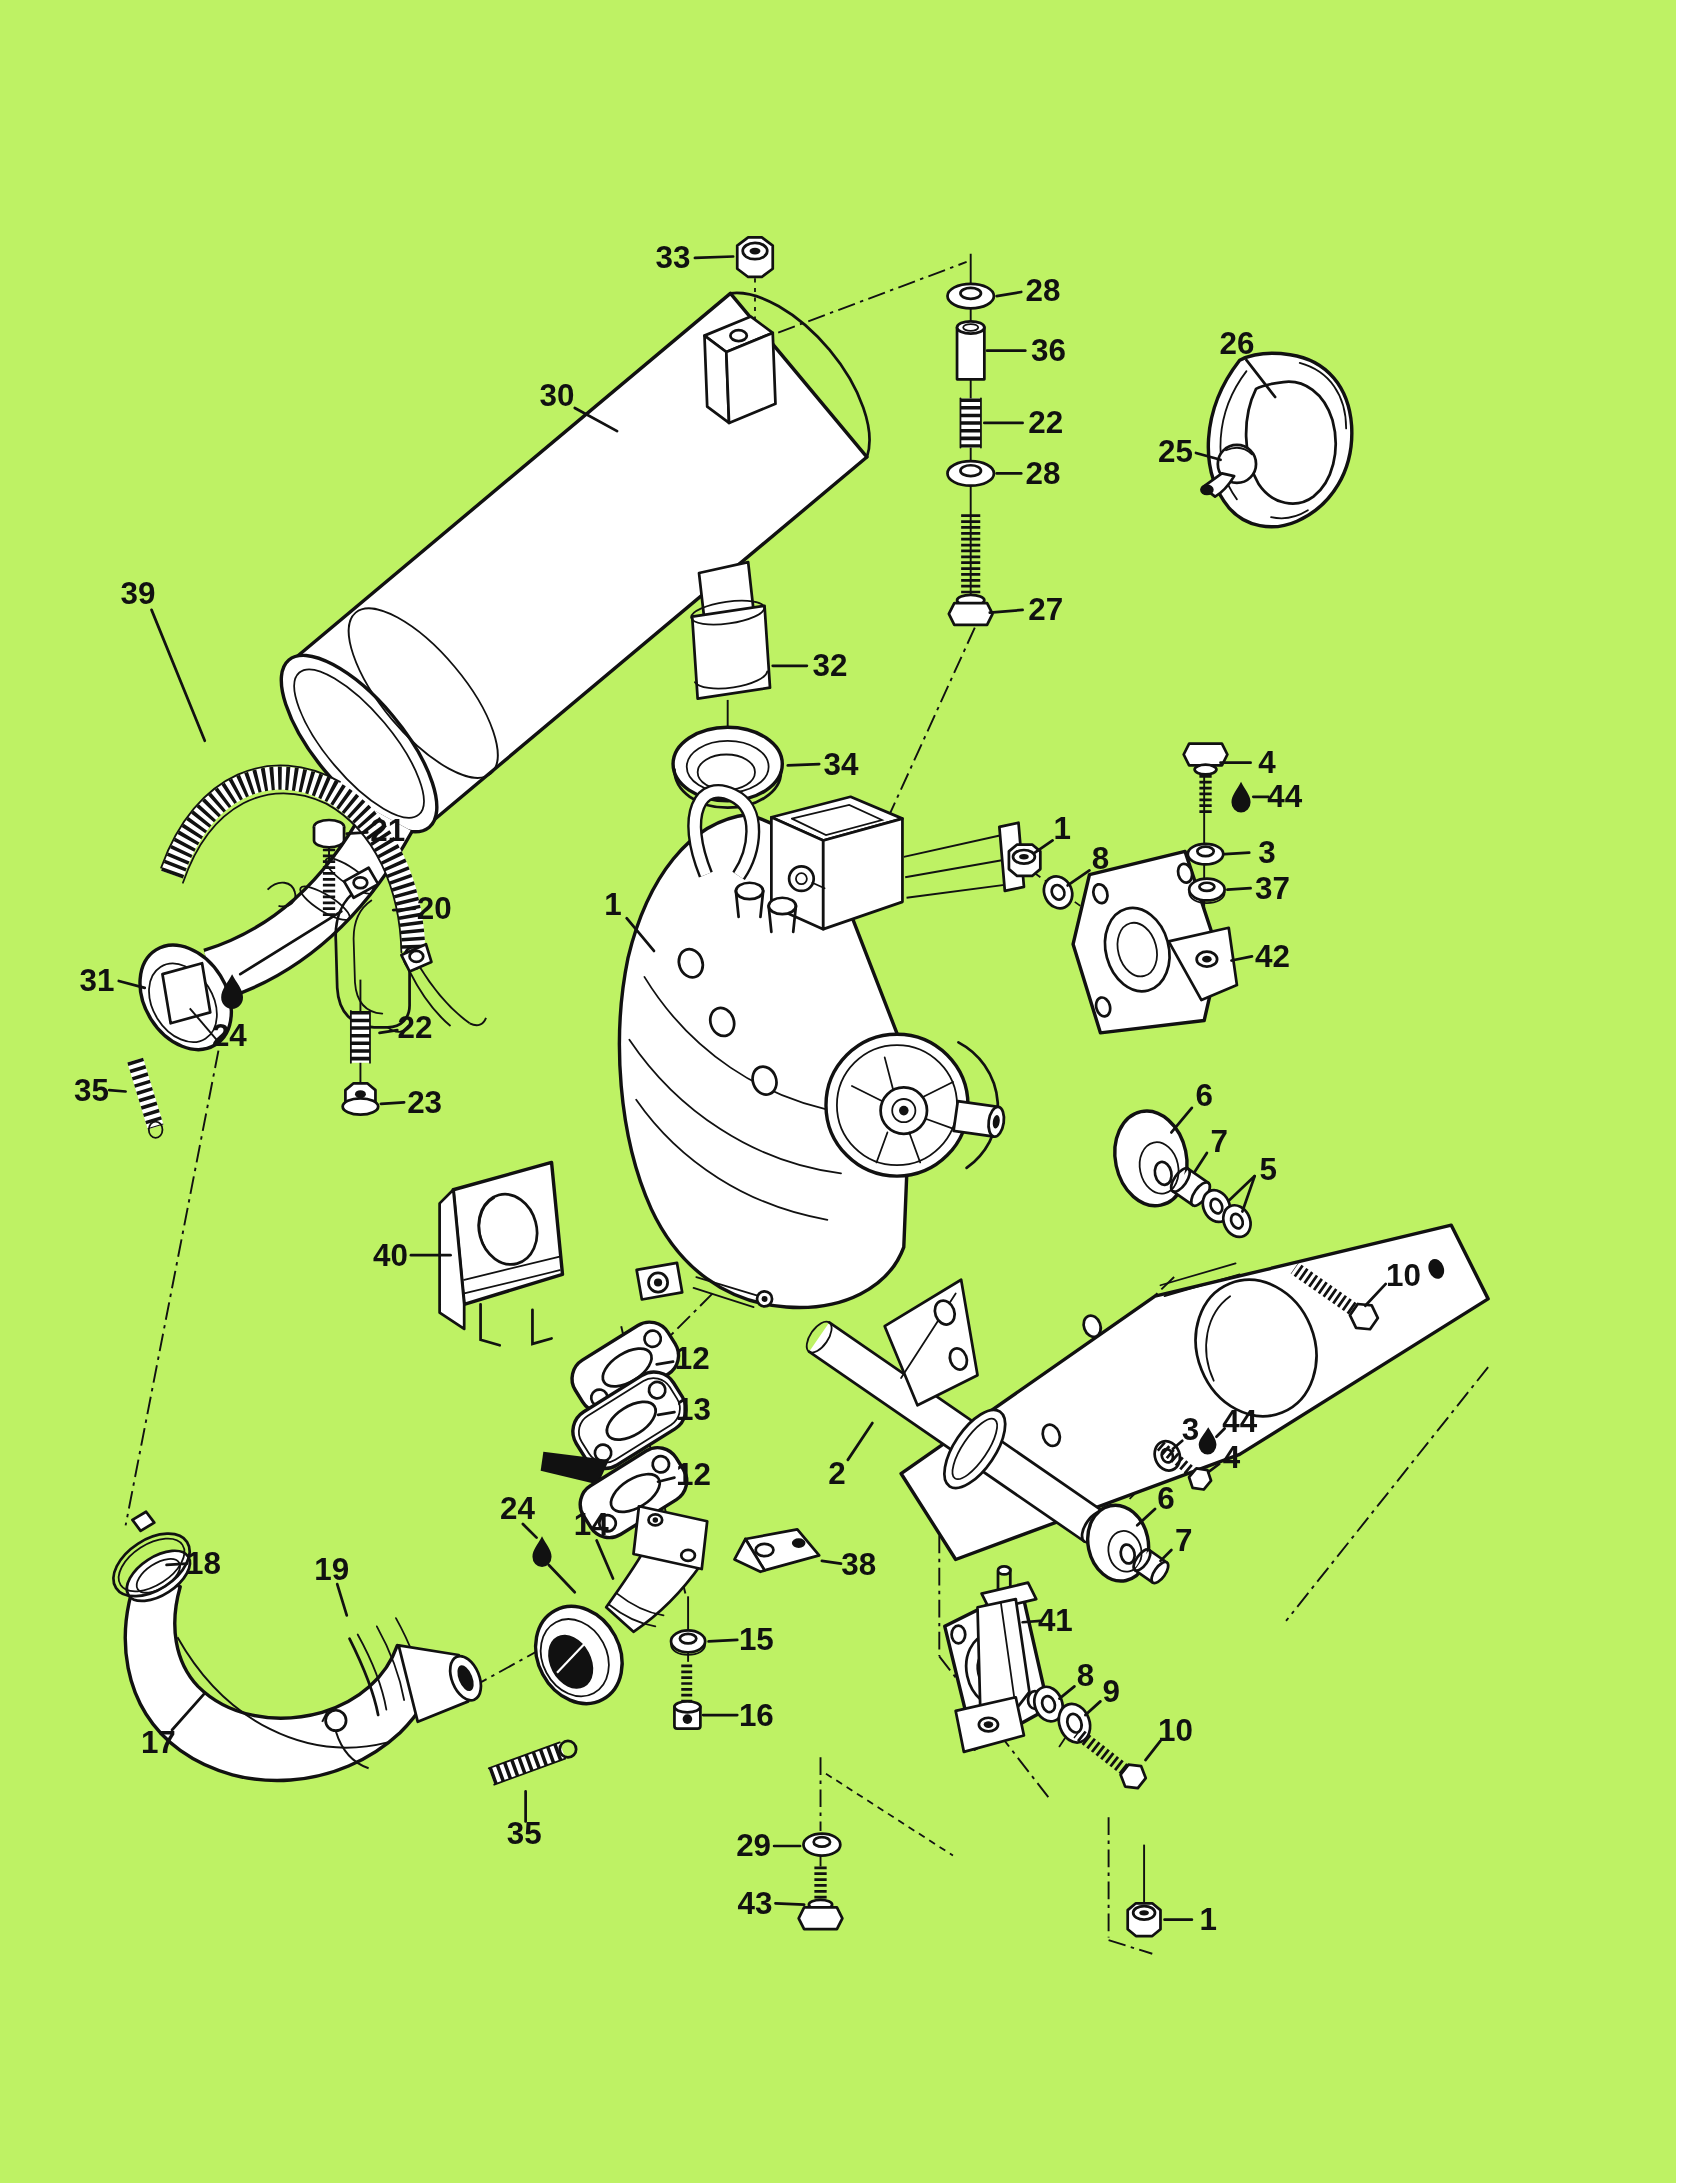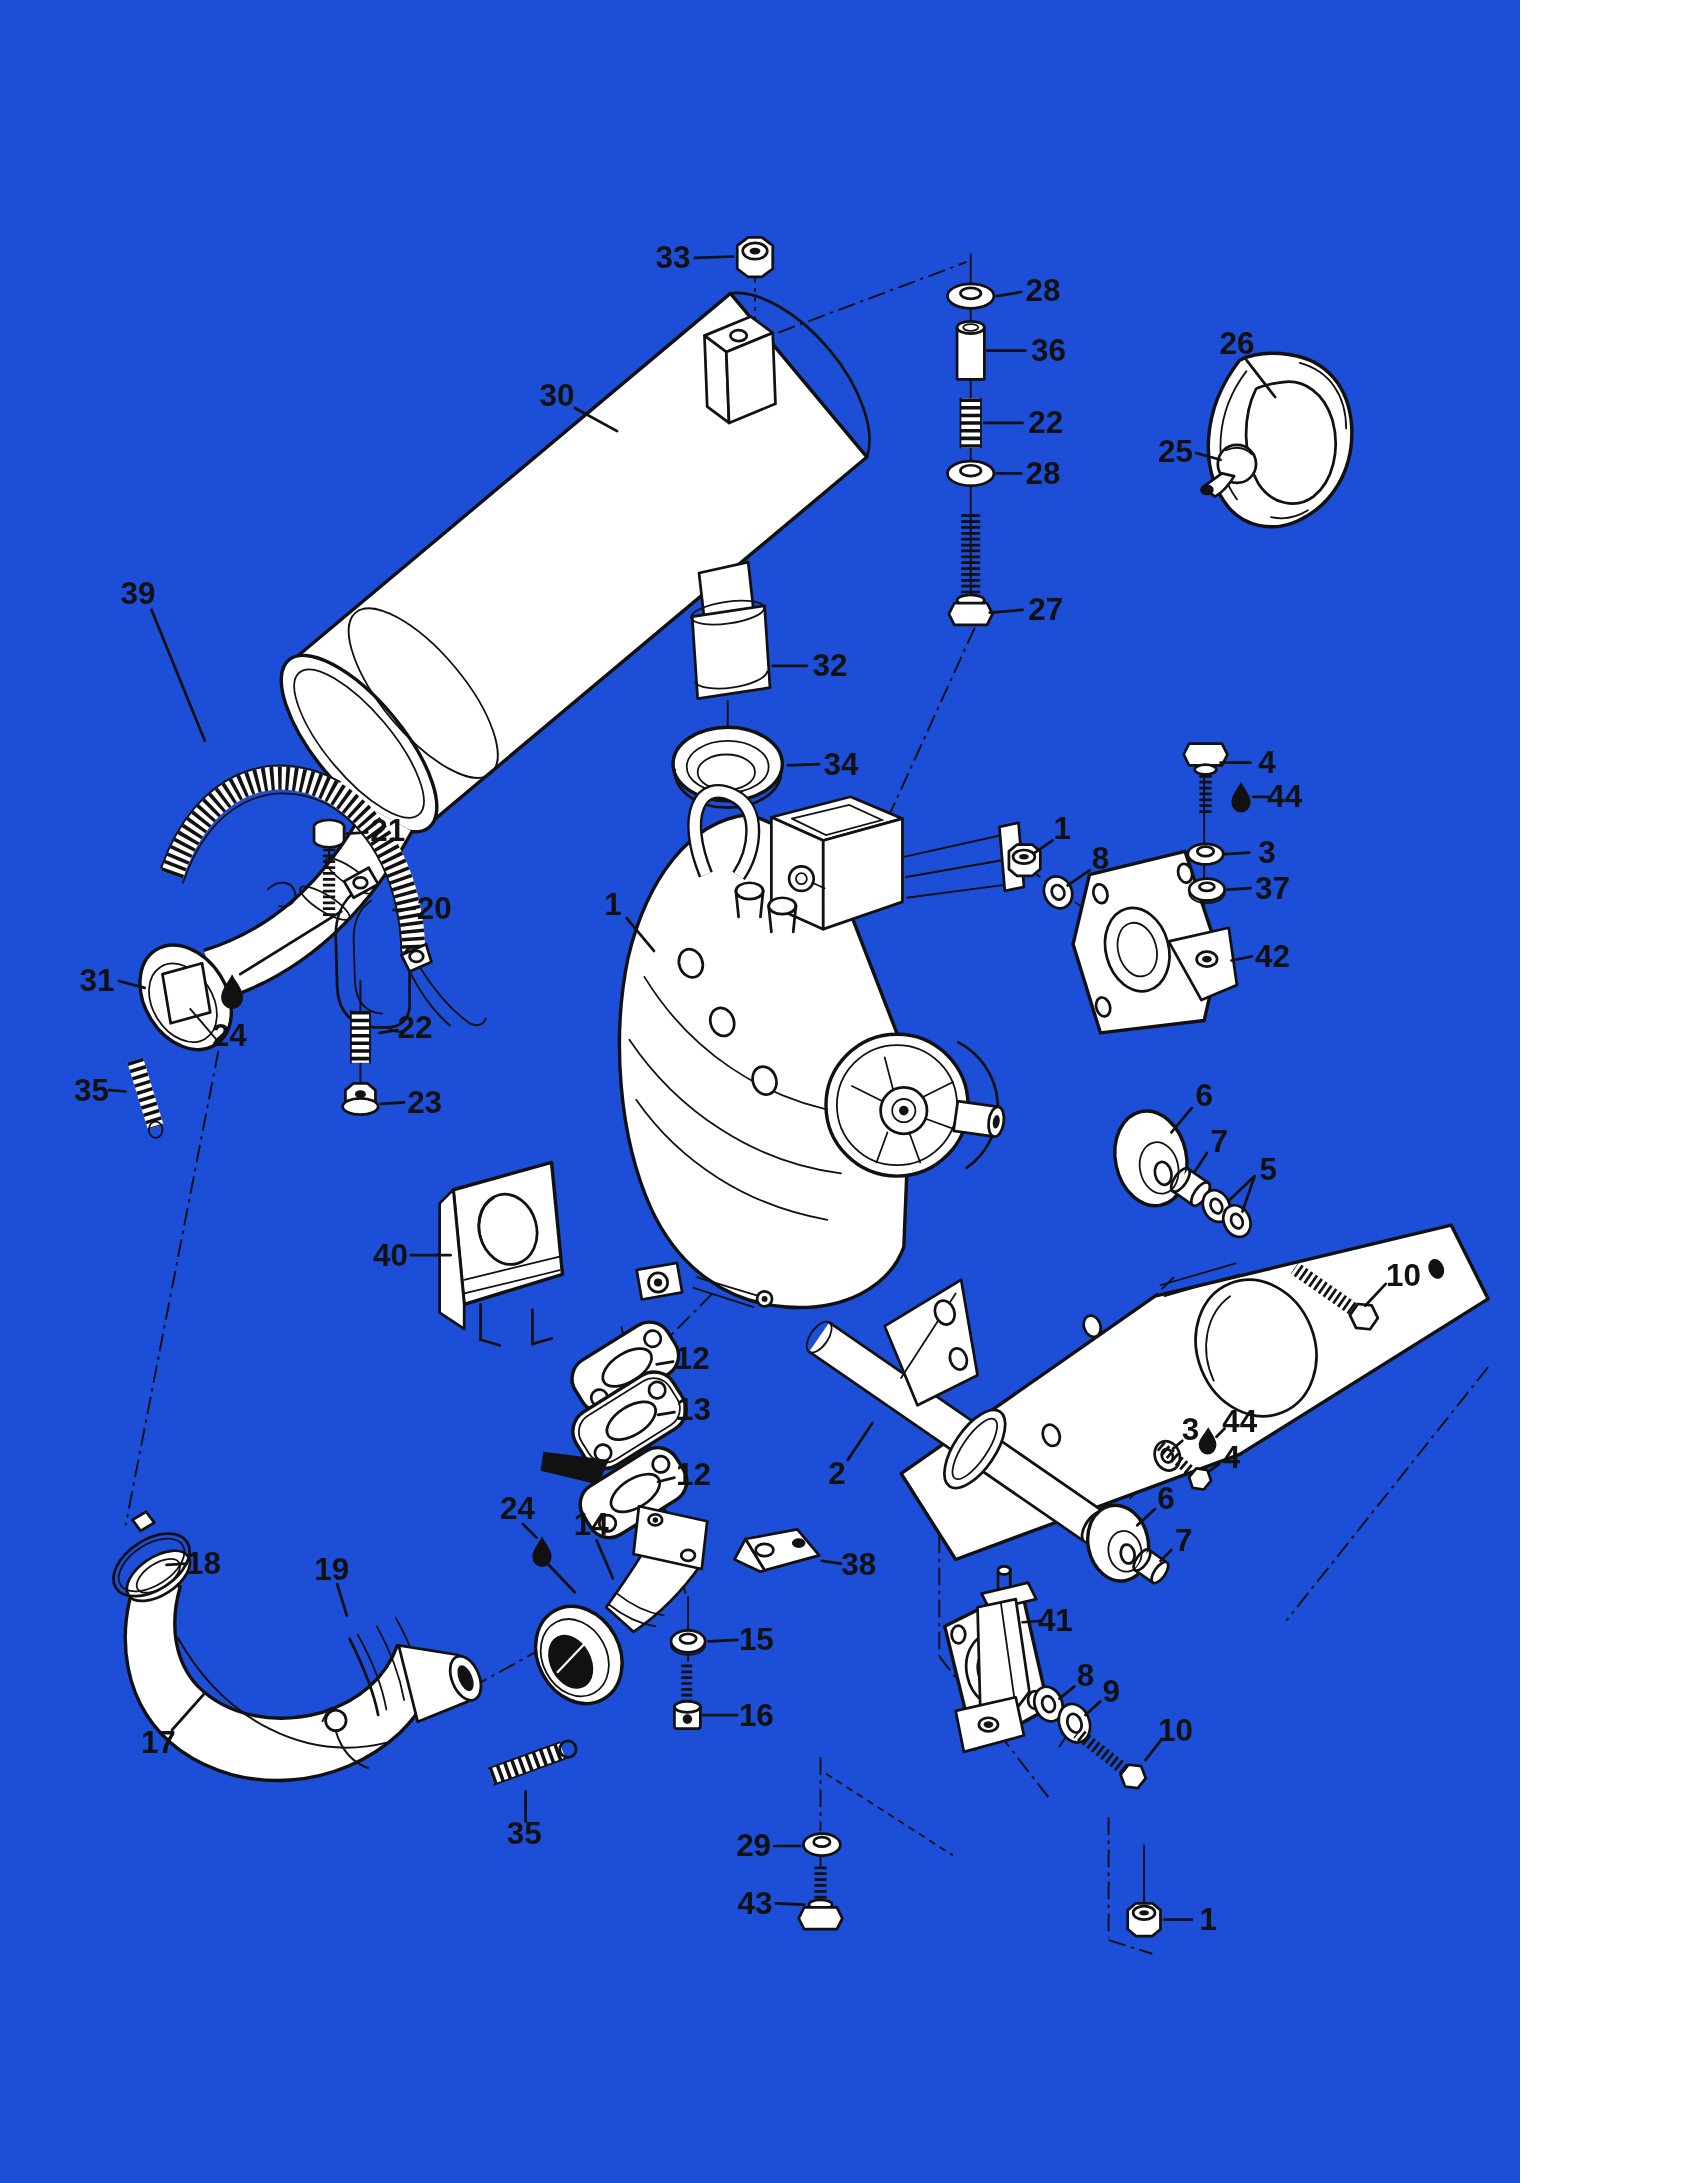--- a/index.html
+++ b/index.html
@@ -1,16 +1,16 @@
 <!DOCTYPE html>
 <html style="font-size:11.6px"><head>
 <meta charset="utf-8">
 <style>
   html,body{margin:0;padding:0;background:#fff;}
-  #page{position:relative;width:1520px;height:2183px;background:#1d4ed8;overflow:hidden;}
+  #page{position:relative;width:1676px;height:2183px;background:#bef264;overflow:hidden;}
   svg{display:block;}
   .o{fill:#ffffff;stroke:#111111;stroke-width:2;stroke-linejoin:round;}
   .o25{fill:#ffffff;stroke:#111111;stroke-width:2.5;stroke-linejoin:round;}
   .l{fill:none;stroke:#111111;stroke-width:2;stroke-linecap:round;}
   .t1{stroke-width:1.3;}
   .dk{fill:#111111;stroke:none;}
   .cl{fill:none;stroke:#111111;stroke-width:1.4;}
   .dd{fill:none;stroke:#111111;stroke-width:1.4;stroke-dasharray:13 4 2.5 4;}
   .ds{fill:none;stroke:#111111;stroke-width:1.3;stroke-dasharray:5 4;}
   .dot{fill:none;stroke:#111111;stroke-width:1.3;stroke-dasharray:3 4;}

